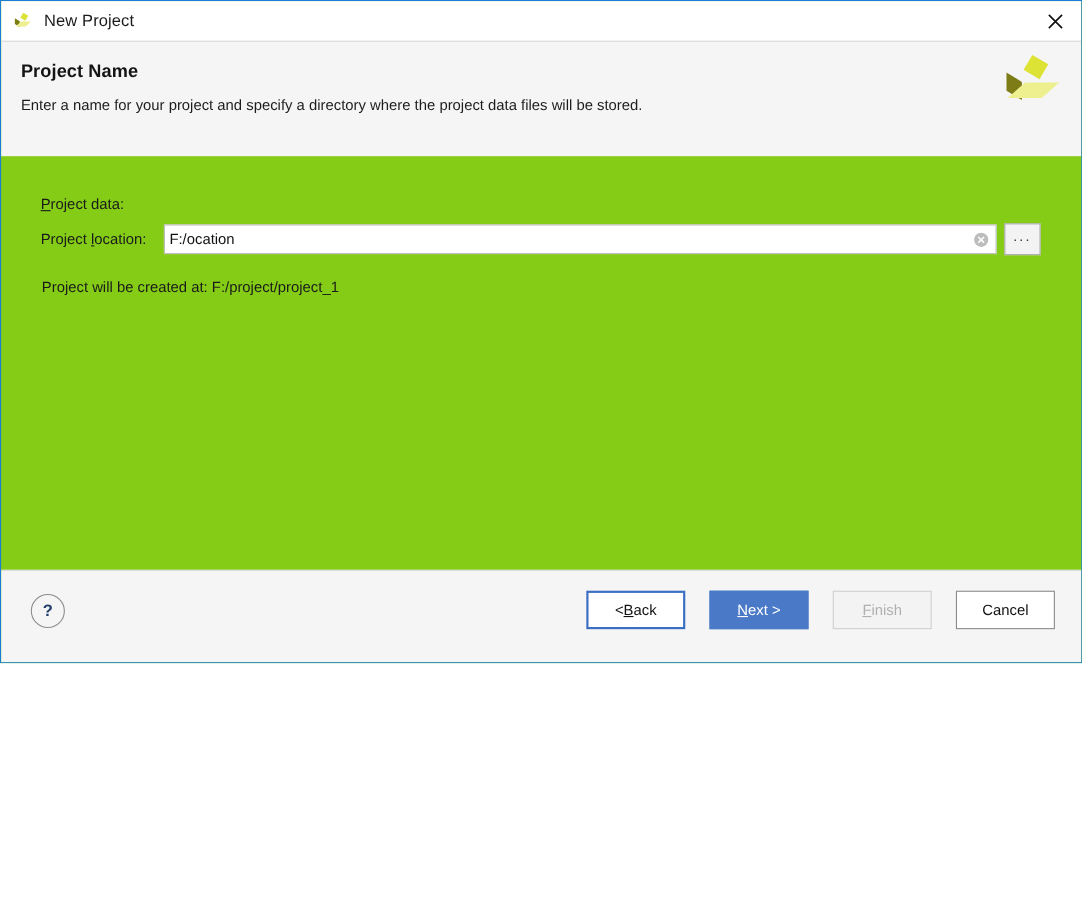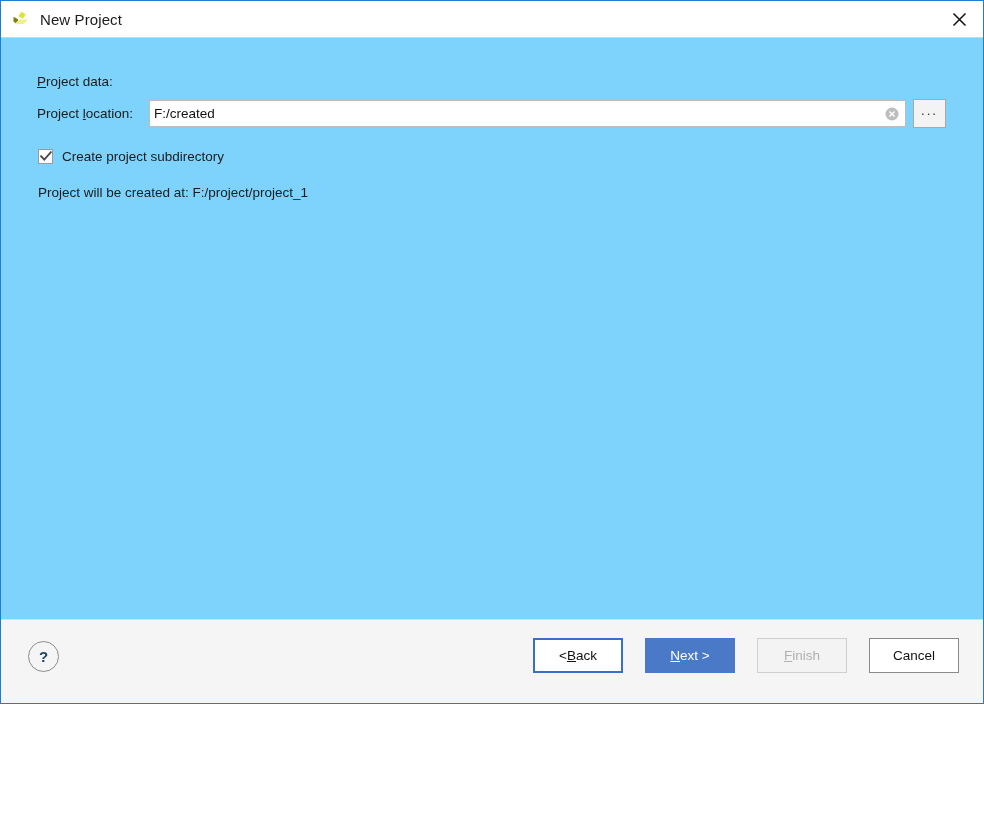--- a/index.html
+++ b/index.html
@@ -8,24 +8,24 @@
     background: #ffffff;
   }
   body {
     font-family: "Liberation Sans", sans-serif;
     -webkit-font-smoothing: antialiased;
   }
 
   .window {
     position: relative;
     width: 984px;
-    height: 704px;
+    height: 603px;
     box-sizing: border-box;
     border: 1px solid #1a7fd4;
-    background: #7dd3fc;
+    background: #84cc16;
     overflow: hidden;
   }
 
   
   .titlebar {
     position: relative;
     height: 37px;
     background: #ffffff;
     border-bottom: 1px solid #d4d4d4;
     display: flex;
@@ -284,49 +284,50 @@
       <polygon points="9.6,12.6 20.4,12.6 15.0,18.0 4.2,18.0" fill="#eef08f"></polygon>
     </svg>
     <span class="title-text">New Project</span>
     <div class="close-btn">
       <svg width="15" height="15" viewBox="0 0 15 15">
         <path d="M1.5 1.5 L13.5 13.5 M13.5 1.5 L1.5 13.5" stroke="#111111" stroke-width="1.5" fill="none"></path>
       </svg>
     </div>
   </div>
 
+  <div class="header">
+    <div class="header-title">Project Name</div>
+    <div class="header-sub">Enter a name for your project and specify a directory where the project data files will be stored.</div>
+    <svg class="header-logo" viewBox="0 0 54 52">
+      <polygon points="27.5,4 42,12.5 34,26 19.5,17.5" fill="#dde334"></polygon>
+      <polygon points="4,20 18,28.5 18,45 4,36.5" fill="#7d7c16"></polygon>
+      <polygon points="21,29 52,29 36,43 5,43" fill="#eef08f"></polygon>
+    </svg>
+  </div>
 
   <div class="form">
 
     <div class="row">
       <div class="row-label"><span class="mn">P</span><span>roject data:</span></div>
     </div>
 
     <div class="row">
       <div class="row-label"><span>Project </span><span class="mn">l</span><span>ocation:</span></div>
       <div class="field">
-        <span class="field-text">F:/created</span>
+        <span class="field-text">F:/ocation</span>
         <svg class="clear-icon" viewBox="0 0 14 14">
           <circle cx="7" cy="7" r="6.5" fill="#bdbdbd"></circle>
           <path d="M4.4 4.4 L9.6 9.6 M9.6 4.4 L4.4 9.6" stroke="#ffffff" stroke-width="1.4" fill="none"></path>
         </svg>
       </div>
       <div class="browse-btn">
         <span>...</span>
       </div>
     </div>
 
-    <div class="check-row">
-      <div class="checkbox">
-        <svg width="12" height="11" viewBox="0 0 12 11">
-          <path d="M1 5.2 L4.3 8.6 L10.8 1.2" stroke="#4a4a4a" stroke-width="1.8" fill="none" stroke-linecap="square"></path>
-        </svg>
-      </div>
-      <span class="check-label">Create project subdirectory</span>
-    </div>
 
     <div class="created-at">Project will be created at: F:/project/project_1</div>
   </div>
 
   <div class="footer">
     <div class="help-btn">
       <span>?</span>
     </div>
     <div class="btn-group">
       <div class="btn back">

